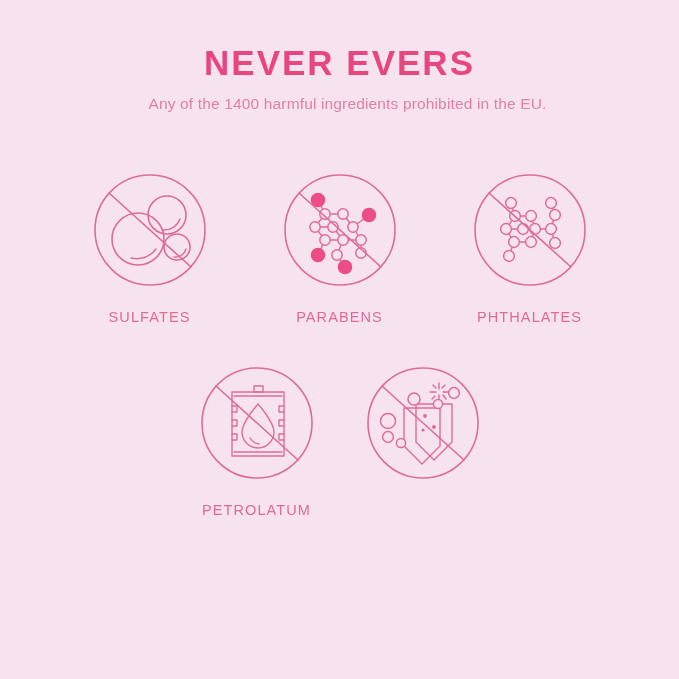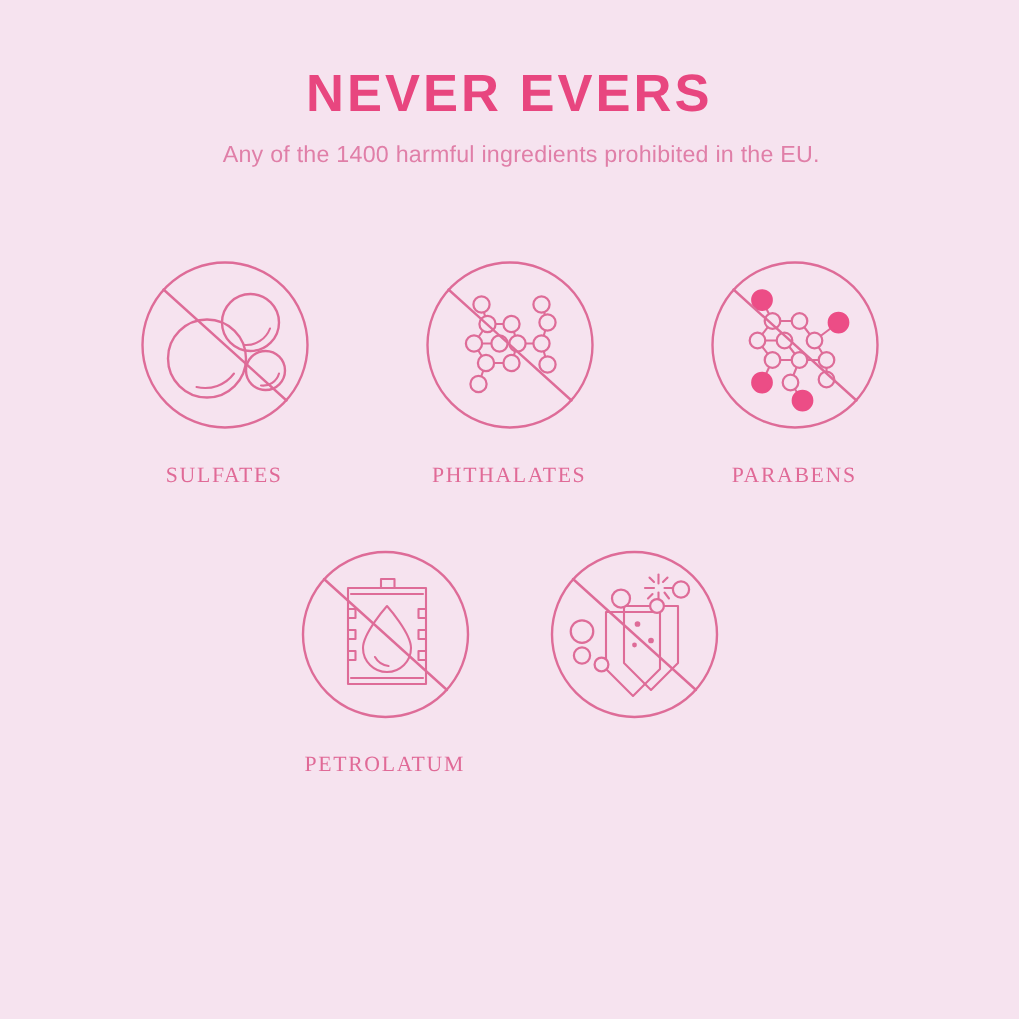--- a/index.html
+++ b/index.html
@@ -79,21 +79,21 @@
     width: 118px;
     height: 118px;
   }
   .cell-label {
     margin-top: 19px;
     font-size: 14.5px;
     letter-spacing: 1.1px;
     color: #e06a97;
     line-height: 1.35;
     white-space: pre-line;
-    font-family: Liberation Serif, serif;
+    font-family: Liberation Sans, sans-serif;
   }
 
   
   .ln {
     fill: none;
     stroke: #de6c98;
     stroke-width: 1.6;
     stroke-linecap: round;
     stroke-linejoin: round;
   }
@@ -138,59 +138,20 @@
           <circle class="ln" cx="47" cy="68" r="26"></circle>
           <path class="ln-thin" d="M40 87 a24 24 0 0 0 25 -9"></path>
           <circle class="ln" cx="76" cy="44" r="19"></circle>
           <path class="ln-thin" d="M72 59 a17 17 0 0 0 17 -11"></path>
           <circle class="ln" cx="86" cy="76" r="13"></circle>
           <path class="ln-thin" d="M83 86 a11 11 0 0 0 12 -8"></path>
           <line class="ln" x1="18" y1="22" x2="100" y2="96"></line>
         </svg>
       </span>
       <div class="cell-label">SULFATES</div>
-    </div>
-
-    <div class="cell">
-      <span class="icon-wrap">
-        <svg viewBox="0 0 118 118" xmlns="http://www.w3.org/2000/svg">
-          <circle class="ln" cx="59" cy="59" r="55"></circle>
-          <g class="ln-thin">
-            <line x1="40" y1="32" x2="44" y2="45"></line>
-            <line x1="44" y1="45" x2="60" y2="45"></line>
-            <line x1="44" y1="45" x2="35" y2="58"></line>
-            <line x1="60" y1="45" x2="64" y2="58"></line>
-            <line x1="35" y1="58" x2="43" y2="71"></line>
-            <line x1="35" y1="58" x2="52" y2="58"></line>
-            <line x1="52" y1="58" x2="64" y2="58"></line>
-            <line x1="64" y1="58" x2="80" y2="58"></line>
-            <line x1="80" y1="58" x2="84" y2="44"></line>
-            <line x1="80" y1="58" x2="84" y2="72"></line>
-            <line x1="84" y1="44" x2="80" y2="32"></line>
-            <line x1="43" y1="71" x2="60" y2="71"></line>
-            <line x1="43" y1="71" x2="38" y2="85"></line>
-            <line x1="60" y1="71" x2="64" y2="58"></line>
-          </g>
-          <circle class="node-hollow" cx="40" cy="32" r="5.4"></circle>
-          <circle class="node-hollow" cx="44" cy="45" r="5.4"></circle>
-          <circle class="node-hollow" cx="60" cy="45" r="5.4"></circle>
-          <circle class="node-hollow" cx="35" cy="58" r="5.4"></circle>
-          <circle class="node-hollow" cx="52" cy="58" r="5.4"></circle>
-          <circle class="node-hollow" cx="64" cy="58" r="5.4"></circle>
-          <circle class="node-hollow" cx="80" cy="58" r="5.4"></circle>
-          <circle class="node-hollow" cx="84" cy="44" r="5.4"></circle>
-          <circle class="node-hollow" cx="80" cy="32" r="5.4"></circle>
-          <circle class="node-hollow" cx="84" cy="72" r="5.4"></circle>
-          <circle class="node-hollow" cx="43" cy="71" r="5.4"></circle>
-          <circle class="node-hollow" cx="60" cy="71" r="5.4"></circle>
-          <circle class="node-hollow" cx="38" cy="85" r="5.4"></circle>
-          <line class="ln" x1="18" y1="22" x2="100" y2="96"></line>
-        </svg>
-      </span>
-      <div class="cell-label">PHTHALATES</div>
     </div>
 
     <div class="cell">
       <span class="icon-wrap">
         <svg viewBox="0 0 118 118" xmlns="http://www.w3.org/2000/svg">
           <circle class="ln" cx="59" cy="59" r="55"></circle>
           <g class="ln-thin">
             <line x1="37" y1="29" x2="44" y2="43"></line>
             <line x1="44" y1="43" x2="62" y2="43"></line>
             <line x1="44" y1="43" x2="34" y2="56"></line>
@@ -220,20 +181,59 @@
           <circle class="node-hollow" cx="62" cy="69" r="5.2"></circle>
           <circle class="node-hollow" cx="80" cy="69" r="5.2"></circle>
           <circle class="node-hollow" cx="56" cy="84" r="5.2"></circle>
           <circle class="node-hollow" cx="80" cy="82" r="5.2"></circle>
           <line class="ln" x1="18" y1="22" x2="100" y2="96"></line>
         </svg>
       </span>
       <div class="cell-label">PARABENS</div>
     </div>
 
+    <div class="cell">
+      <span class="icon-wrap">
+        <svg viewBox="0 0 118 118" xmlns="http://www.w3.org/2000/svg">
+          <circle class="ln" cx="59" cy="59" r="55"></circle>
+          <g class="ln-thin">
+            <line x1="40" y1="32" x2="44" y2="45"></line>
+            <line x1="44" y1="45" x2="60" y2="45"></line>
+            <line x1="44" y1="45" x2="35" y2="58"></line>
+            <line x1="60" y1="45" x2="64" y2="58"></line>
+            <line x1="35" y1="58" x2="43" y2="71"></line>
+            <line x1="35" y1="58" x2="52" y2="58"></line>
+            <line x1="52" y1="58" x2="64" y2="58"></line>
+            <line x1="64" y1="58" x2="80" y2="58"></line>
+            <line x1="80" y1="58" x2="84" y2="44"></line>
+            <line x1="80" y1="58" x2="84" y2="72"></line>
+            <line x1="84" y1="44" x2="80" y2="32"></line>
+            <line x1="43" y1="71" x2="60" y2="71"></line>
+            <line x1="43" y1="71" x2="38" y2="85"></line>
+            <line x1="60" y1="71" x2="64" y2="58"></line>
+          </g>
+          <circle class="node-hollow" cx="40" cy="32" r="5.4"></circle>
+          <circle class="node-hollow" cx="44" cy="45" r="5.4"></circle>
+          <circle class="node-hollow" cx="60" cy="45" r="5.4"></circle>
+          <circle class="node-hollow" cx="35" cy="58" r="5.4"></circle>
+          <circle class="node-hollow" cx="52" cy="58" r="5.4"></circle>
+          <circle class="node-hollow" cx="64" cy="58" r="5.4"></circle>
+          <circle class="node-hollow" cx="80" cy="58" r="5.4"></circle>
+          <circle class="node-hollow" cx="84" cy="44" r="5.4"></circle>
+          <circle class="node-hollow" cx="80" cy="32" r="5.4"></circle>
+          <circle class="node-hollow" cx="84" cy="72" r="5.4"></circle>
+          <circle class="node-hollow" cx="43" cy="71" r="5.4"></circle>
+          <circle class="node-hollow" cx="60" cy="71" r="5.4"></circle>
+          <circle class="node-hollow" cx="38" cy="85" r="5.4"></circle>
+          <line class="ln" x1="18" y1="22" x2="100" y2="96"></line>
+        </svg>
+      </span>
+      <div class="cell-label">PHTHALATES</div>
+    </div>
+
   </div>
 
   <div class="row row-bottom">
 
     <div class="cell">
       <span class="icon-wrap">
         <svg viewBox="0 0 118 118" xmlns="http://www.w3.org/2000/svg">
           <circle class="ln" cx="59" cy="59" r="55"></circle>
 
           <path class="ln-thin" d="M56 22 h9 v6 h-9 z"></path>

